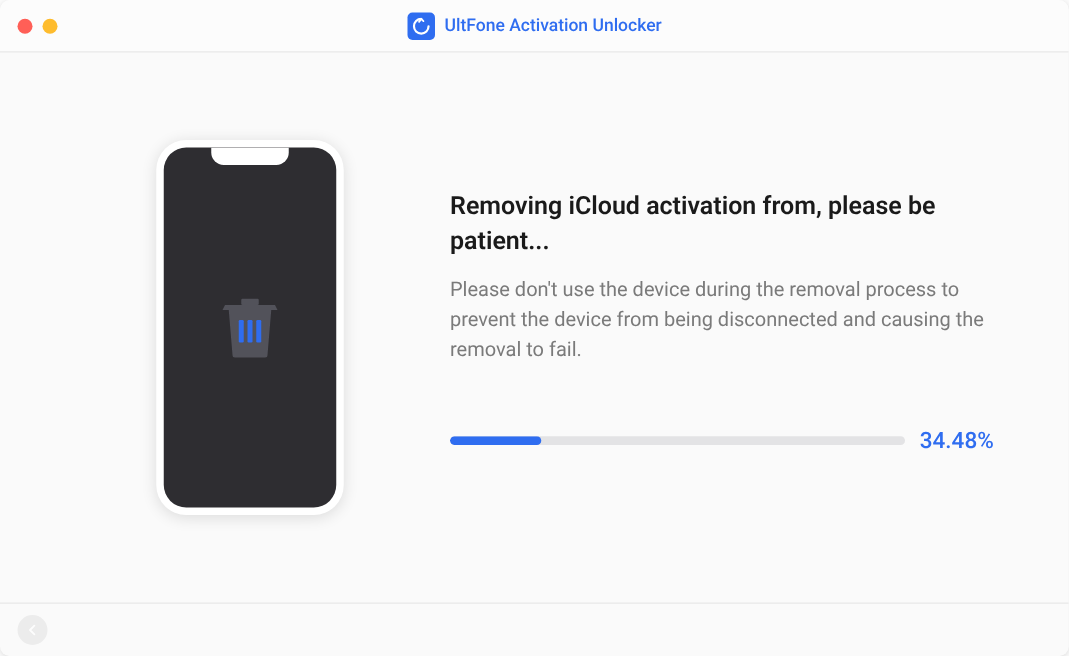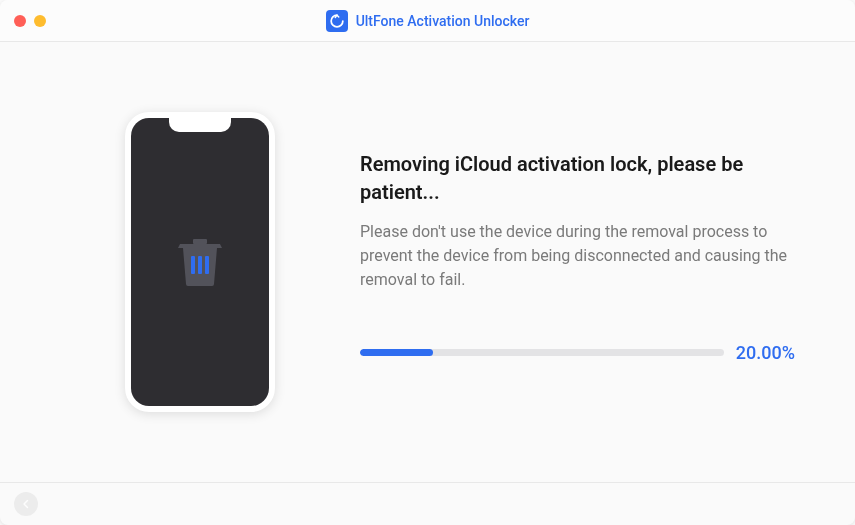--- a/index.html
+++ b/index.html
@@ -193,27 +193,27 @@
             <rect x="14" y="20" width="4" height="18" rx="1" fill="#2f6df0"></rect>
             <rect x="21" y="20" width="4" height="18" rx="1" fill="#2f6df0"></rect>
             <rect x="28" y="20" width="4" height="18" rx="1" fill="#2f6df0"></rect>
           </svg>
         </div>
       </div>
     </div>
   </div>
 
   <div class="right">
-    <div class="heading">Removing iCloud activation lock, please be patient...</div>
+    <div class="heading">Removing iCloud activation from, please be patient...</div>
     <div class="subtext">Please don't use the device during the removal process to prevent the device from being disconnected and causing the removal to fail.</div>
     <div class="progress-row">
       <div class="progress-bar">
         <div class="progress-fill" style="width:20%"></div>
       </div>
-      <div class="progress-pct">20.00%</div>
+      <div class="progress-pct">34.48%</div>
     </div>
   </div>
 </div>
 
 <div class="footer">
   <div class="back-btn">
     <svg width="12" height="12" viewBox="0 0 24 24">
       <path d="M15 5 L8 12 L15 19" stroke="#fff" stroke-width="3" fill="none" stroke-linecap="round" stroke-linejoin="round"></path>
     </svg>
   </div>

